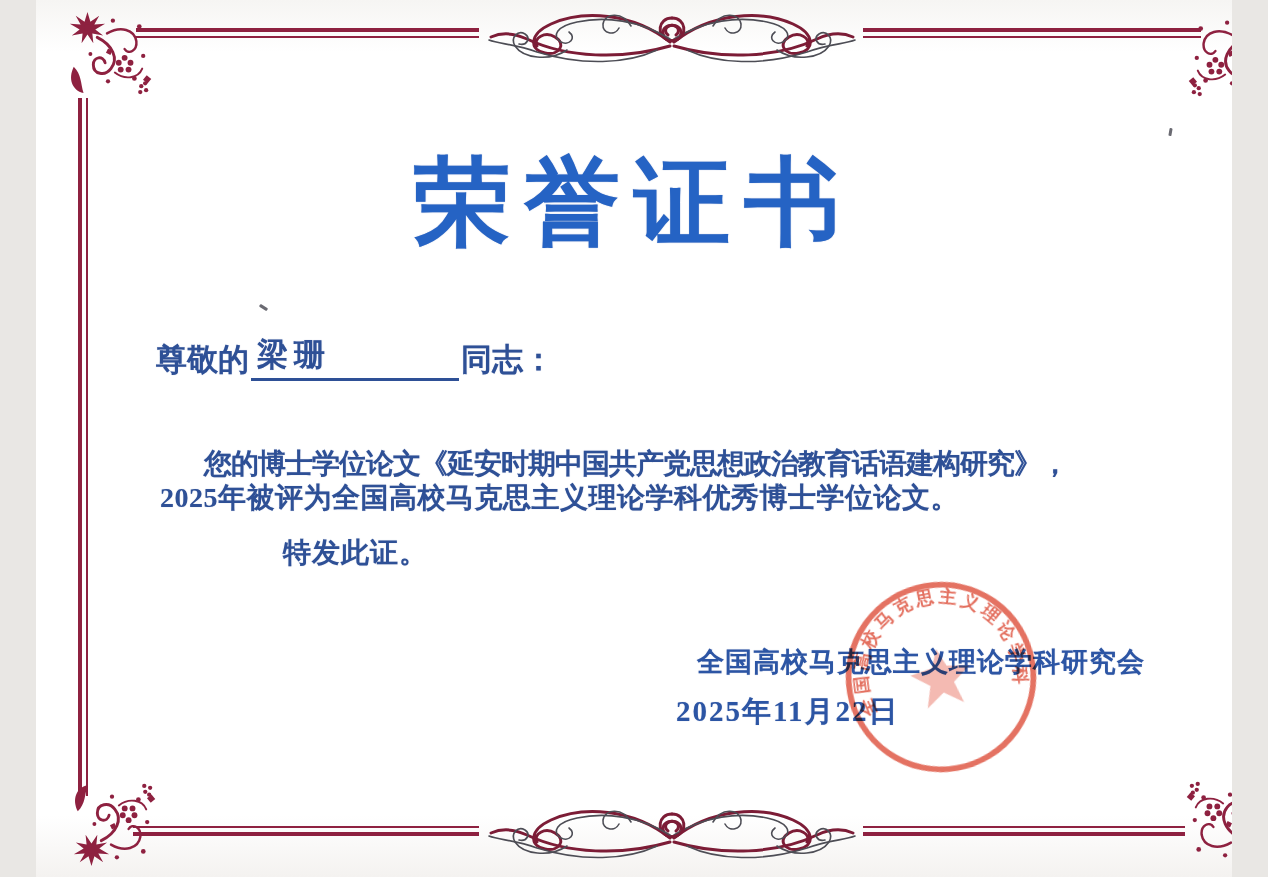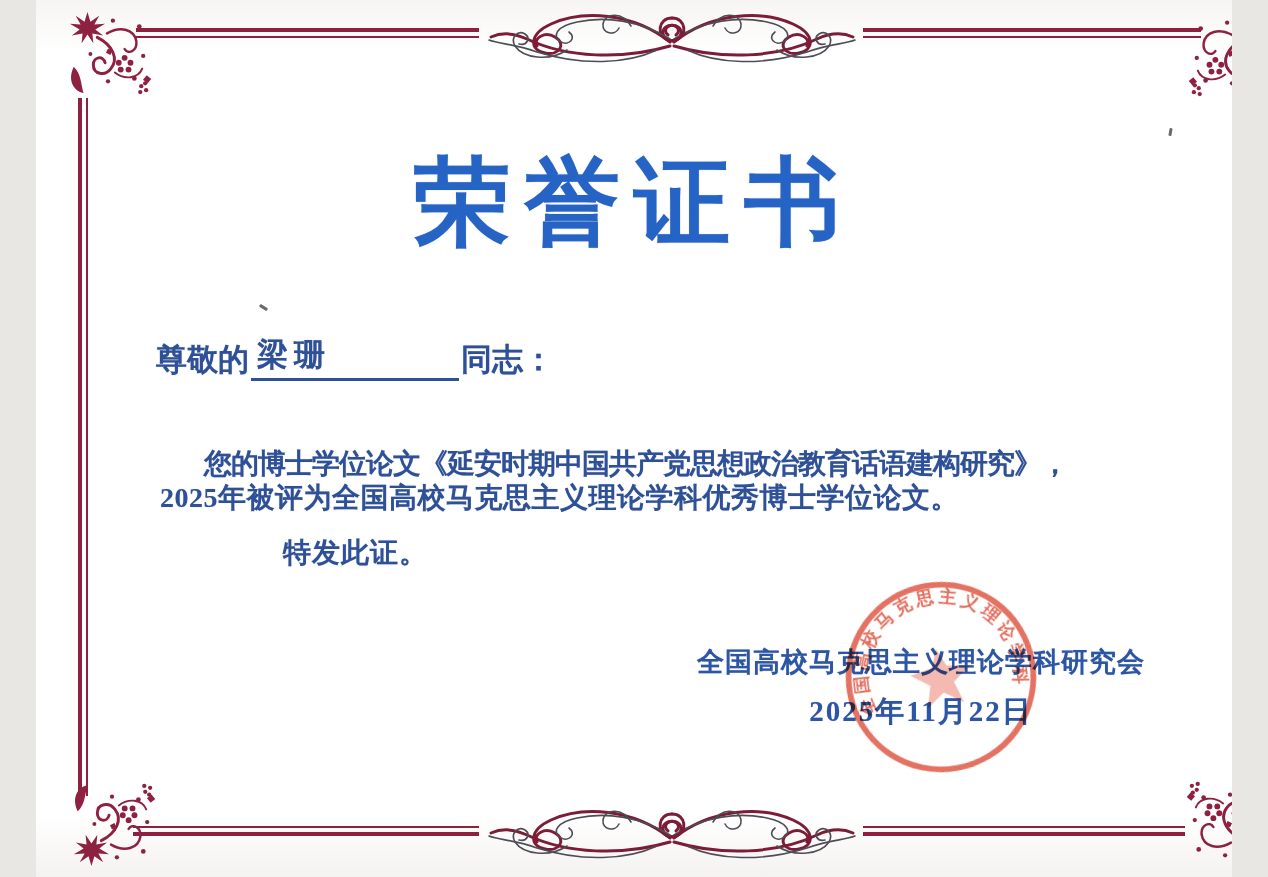--- a/index.html
+++ b/index.html
@@ -39,21 +39,21 @@
   }
   .line1{top:445px;left:168px;letter-spacing:-1px;}
   .line2{top:479px;left:124px;letter-spacing:0.5px;}
   .line3{top:534px;left:200px;letter-spacing:1px;margin-left:47px;}
   .issuer{
     position:absolute;top:644px;left:640px;width:490px;text-align:center;
     font-size:27px;font-weight:bold;color:#2c55a4;letter-spacing:1px;white-space:nowrap;
     text-shadow:0 0 1px rgba(40,70,150,.35);
   }
   .date{
-    position:absolute;top:692px;left:640px;width:490px;text-align:center;
+    position:absolute;top:692px;left:640px;width:490px;text-align:left;
     font-size:29px;font-weight:bold;color:#2c55a4;letter-spacing:2px;
     text-shadow:0 0 1px rgba(40,70,150,.35);
   }
   .seal{
     position:absolute;top:572px;left:800px;width:210px;height:210px;
     mix-blend-mode:multiply;opacity:.88;transform:rotate(-10deg);filter:blur(.3px);
   }
   .stray{position:absolute;background:#6a6a72;border-radius:1px;}
   .stray.m1{top:306px;left:223px;width:9px;height:3px;transform:rotate(32deg);}
   .stray.m2{top:128px;left:1133px;width:3px;height:8px;transform:rotate(10deg);}

